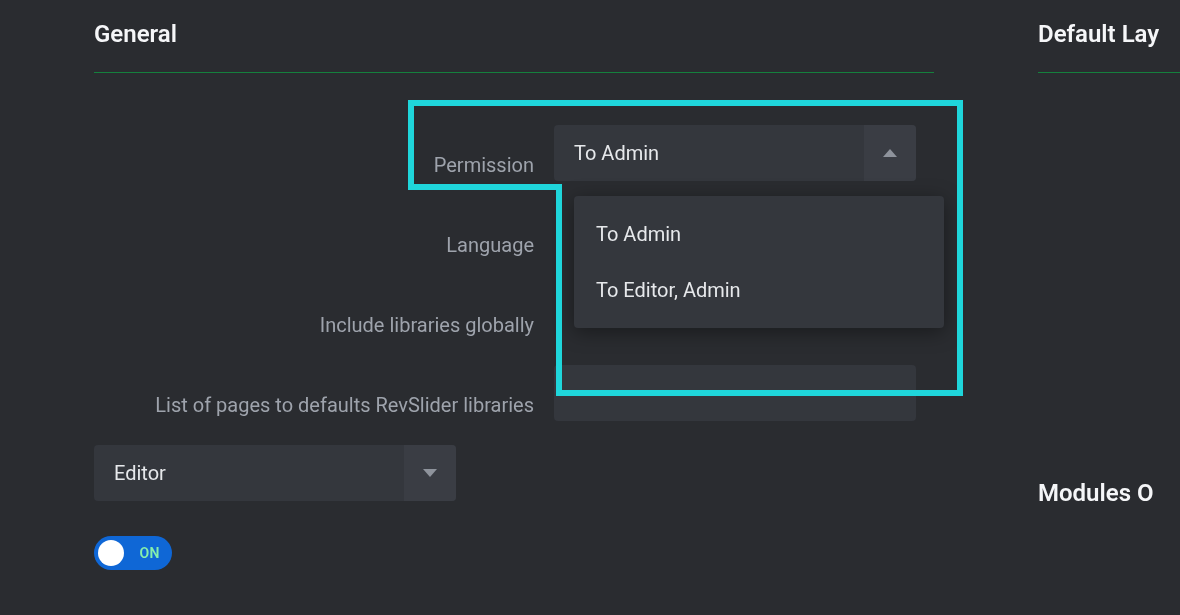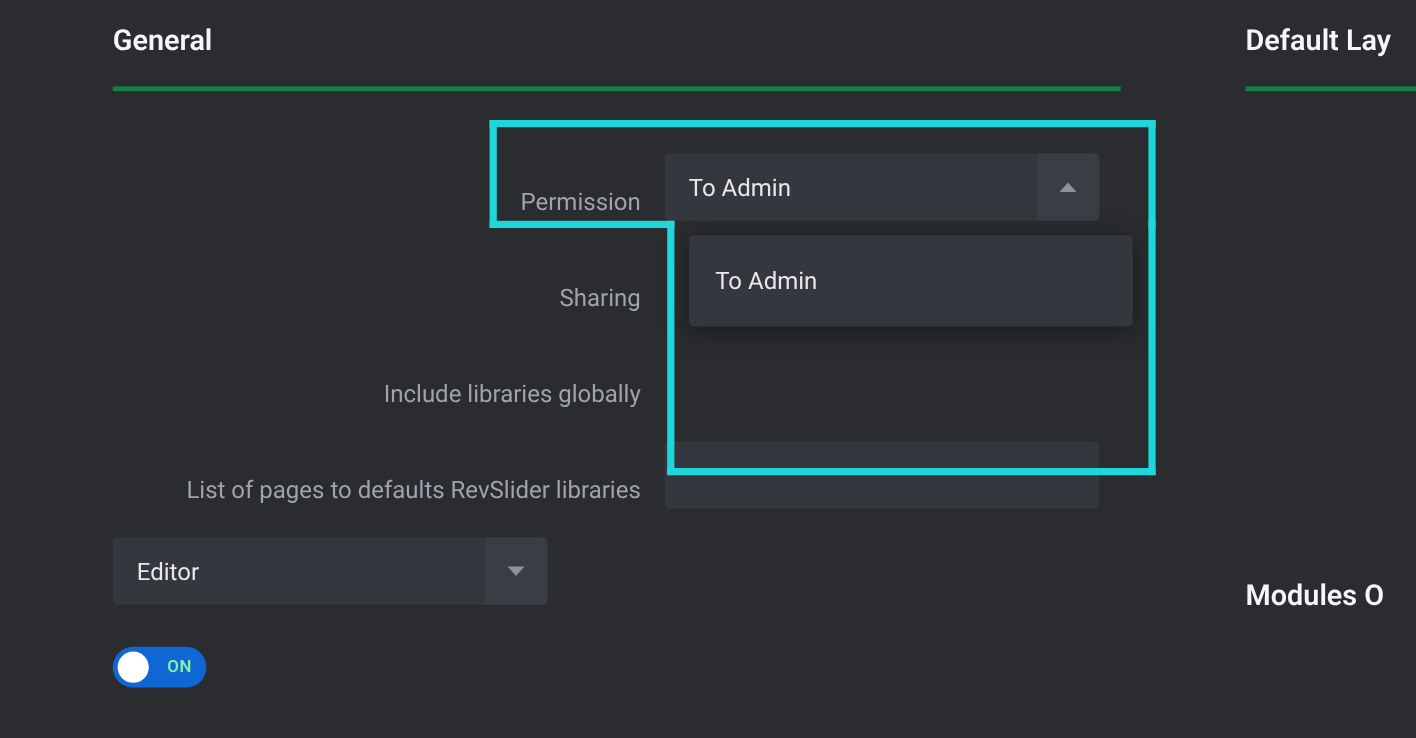--- a/index.html
+++ b/index.html
@@ -10,21 +10,21 @@
     height: 615px;
     overflow: hidden;
     color: #9ea3ac;
     position: relative;
   }
   .section-title {
     color: #f5f6f8;
     font-size: 24px;
     font-weight: 600;
     padding-bottom: 24px;
-    border-bottom: 4px solid #15803d;
+    border-bottom: 1px solid #15803d;
     margin-bottom: 40px;
   }
   .panel {
     position: absolute;
   }
   .panel-general {
     left: 94px;
     top: 20px;
     width: 840px;
   }
@@ -197,21 +197,21 @@
     <div class="row-label">Permission</div>
     <div class="select-box">
       <div class="select-value">To Admin</div>
       <div class="select-arrow">
         <span class="tri-up"></span>
       </div>
     </div>
   </div>
 
   <div class="row">
-    <div class="row-label">Sharing</div>
+    <div class="row-label">Language</div>
   </div>
 
   <div class="row">
     <div class="row-label">Include libraries globally</div>
   </div>
 
   <div class="row">
     <div class="row-label">List of pages to defaults RevSlider libraries</div>
     <div class="placeholder-box"></div>
   </div>
@@ -243,17 +243,18 @@
   <div class="right-row">
     
   </div>
   <div class="right-row"></div>
   <div class="right-row"></div>
   <div class="modules-title">Modules O</div>
 </div>
 
 <div class="dropdown">
   <div class="dropdown-item">To Admin</div>
+  <div class="dropdown-item">To Editor, Admin</div>
 </div>
 
 <div class="highlight-box hl-top"></div>
 <div class="hl-joint"></div>
 <div class="highlight-box hl-bottom"></div>
 
 </body></html>

